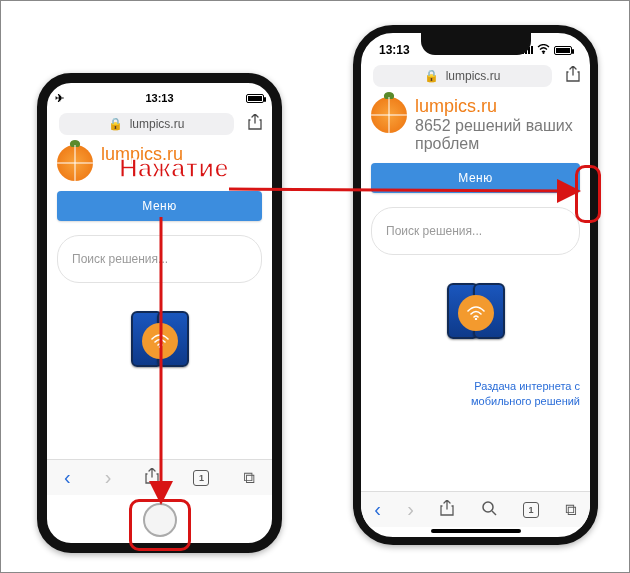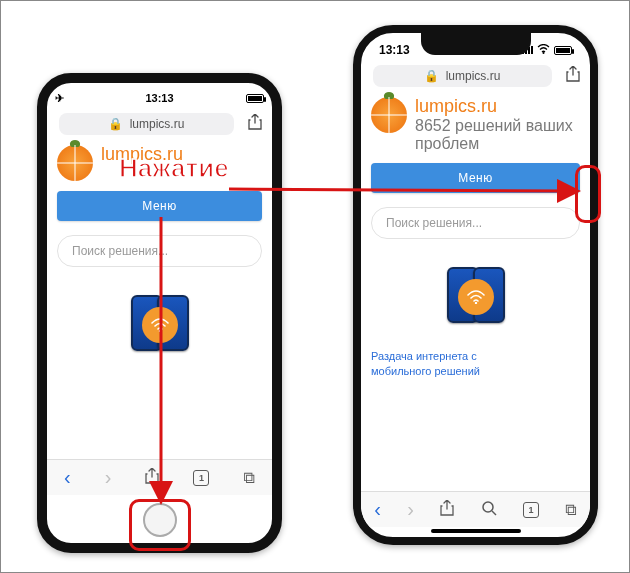--- a/index.html
+++ b/index.html
@@ -132,43 +132,43 @@
   .brand-text .tag  { color:#7a7a7a; font-size:16px; }
   .menu-btn {
     background:#3c8dde; color:#fff;
     border-radius:4px; text-align:center;
     padding:8px 0; font-size:12px; margin-bottom:14px;
     box-shadow: 0 1px 2px rgba(0,0,0,0.15);
     letter-spacing:0.5px;
   }
   .search-pill {
     border:1px solid #e2e2e2; border-radius:22px;
-    padding:8px 14px; color:#9a9a9a; font-size:12px;
+    padding:16px 14px; color:#9a9a9a; font-size:12px;
     background:#fff;
   }
   .illus {
     display:flex; justify-content:center; margin-top:28px;
     position:relative; height:72px;
   }
   .mini-phone {
     width:32px; height:56px; border-radius:6px;
     background:linear-gradient(#1a56bd,#0e3a8a);
     border:2px solid #112a55;
     box-shadow:0 1px 2px rgba(0,0,0,.4);
   }
   .mini-phone.mp2 { margin-left:-6px; }
   .wifi-circ {
     position:absolute; top:12px; left:50%; transform:translateX(-50%);
     width:36px; height:36px; border-radius:50%;
     background:#f39a2e; display:flex; align-items:center; justify-content:center;
     color:#fff; z-index:2;
   }
   .article-link {
-    text-align:left; color:#2a6dd8; font-size:11px; line-height:1.4;
-    margin-top:10px;
+    text-align:right; color:#2a6dd8; font-size:11px; line-height:1.4;
+    margin-top:24px;
   }
   
   .btmbar {
     position:absolute; bottom:0; left:0; right:0;
     height:36px; border-top:1px solid #ddd;
     display:flex; justify-content:space-around; align-items:center;
     color:#5a5a5a; background:#f8f8f8;
   }
   .phone.left .btmbar { bottom:48px; }
   .btmbar .disabled { color:#c0c0c0; }

